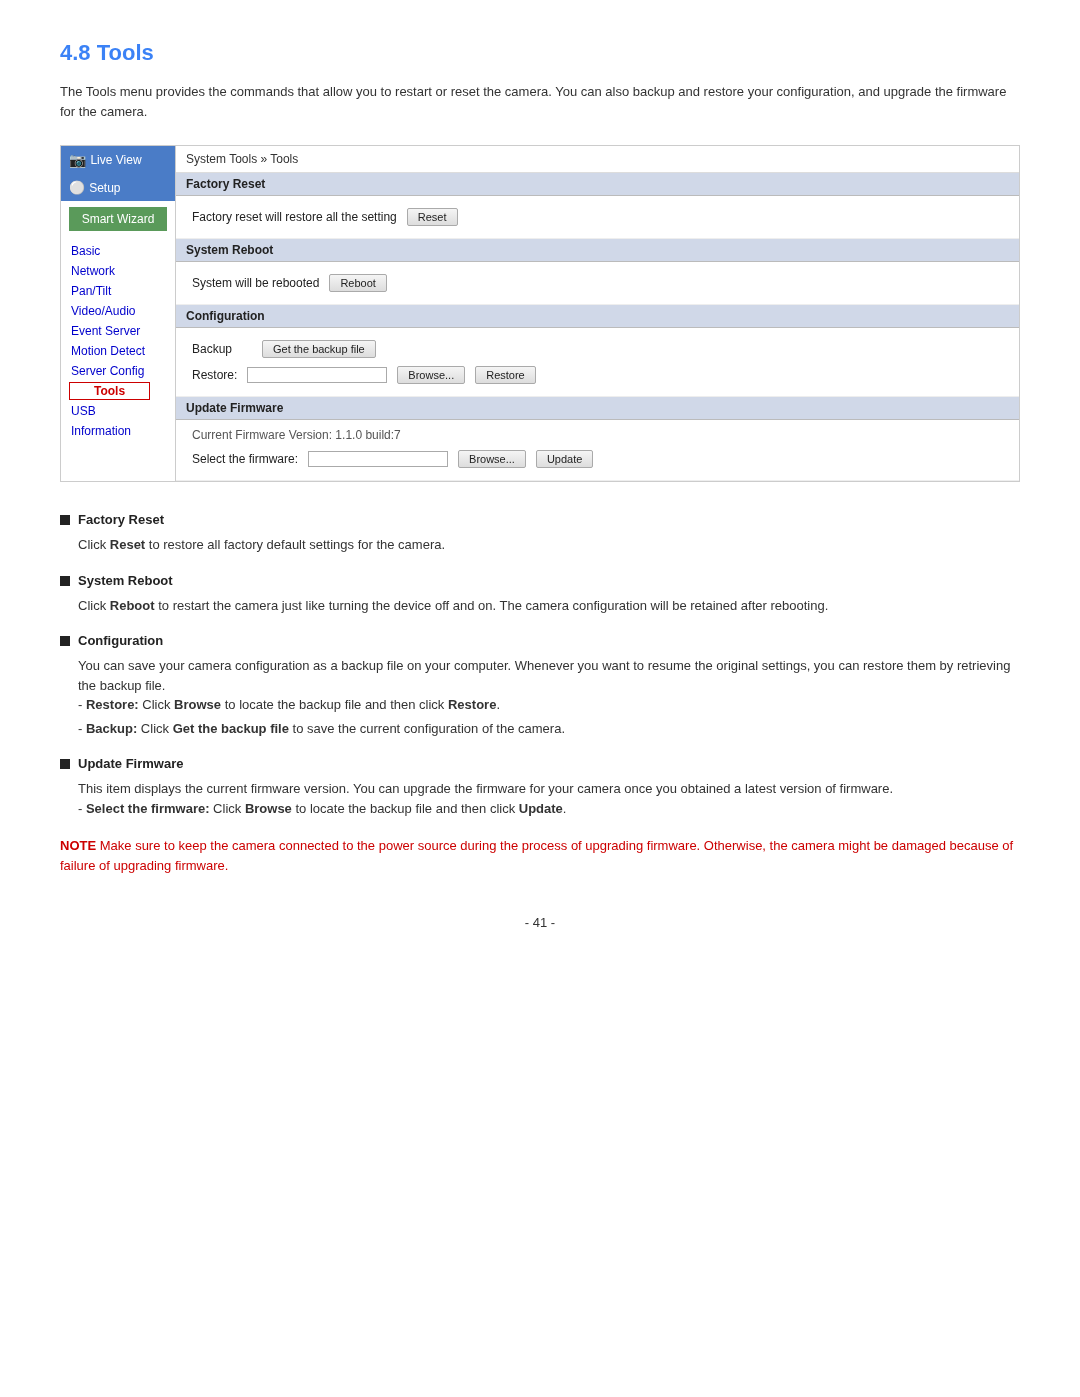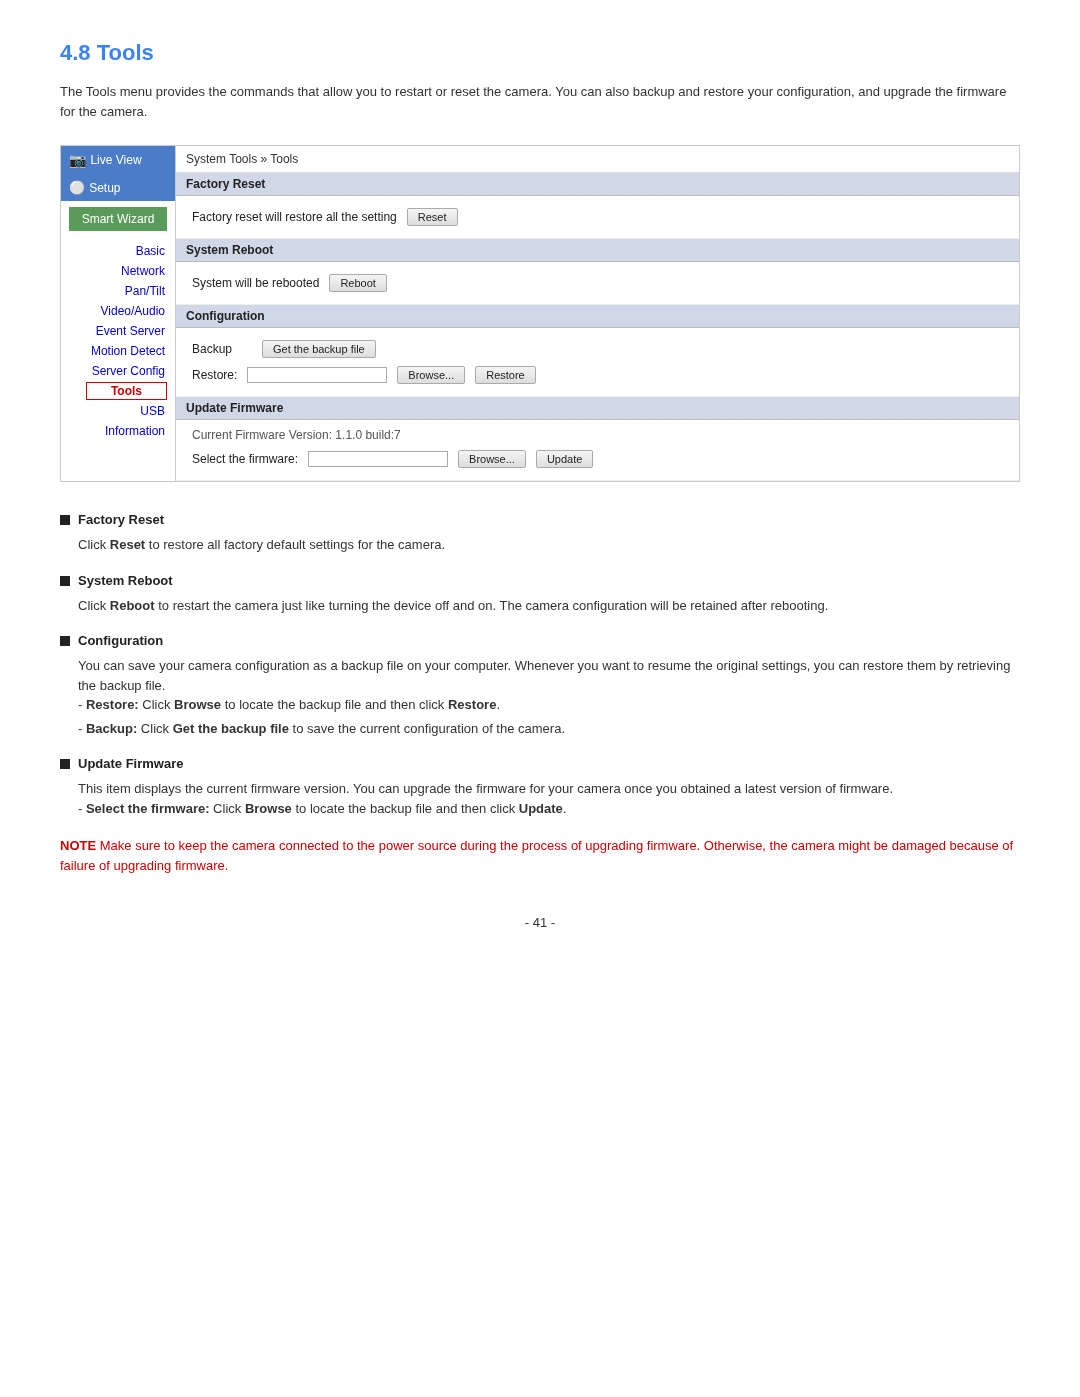--- a/index.html
+++ b/index.html
@@ -69,21 +69,20 @@
       padding: 5px 8px;
       font-size: 12px;
       margin: 6px 8px;
       text-align: center;
       cursor: pointer;
       border-radius: 0;
     }
 
     .sidebar-nav {
       padding: 4px 0;
-      text-align: right;
     }
 
     .sidebar-nav-item {
       padding: 3px 10px;
       font-size: 12px;
       color: #0000cc;
       cursor: pointer;
     }
 
     .sidebar-nav-item.active {

